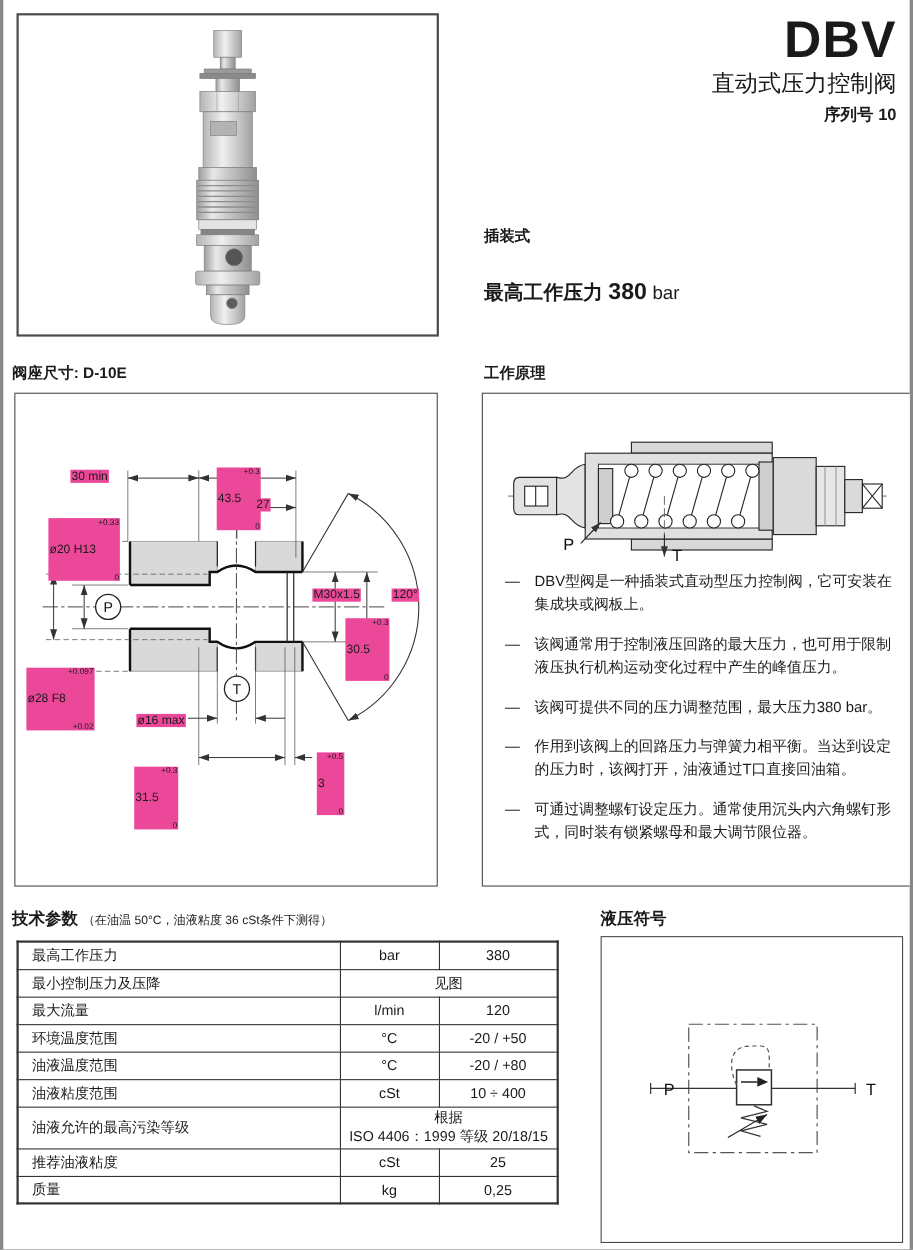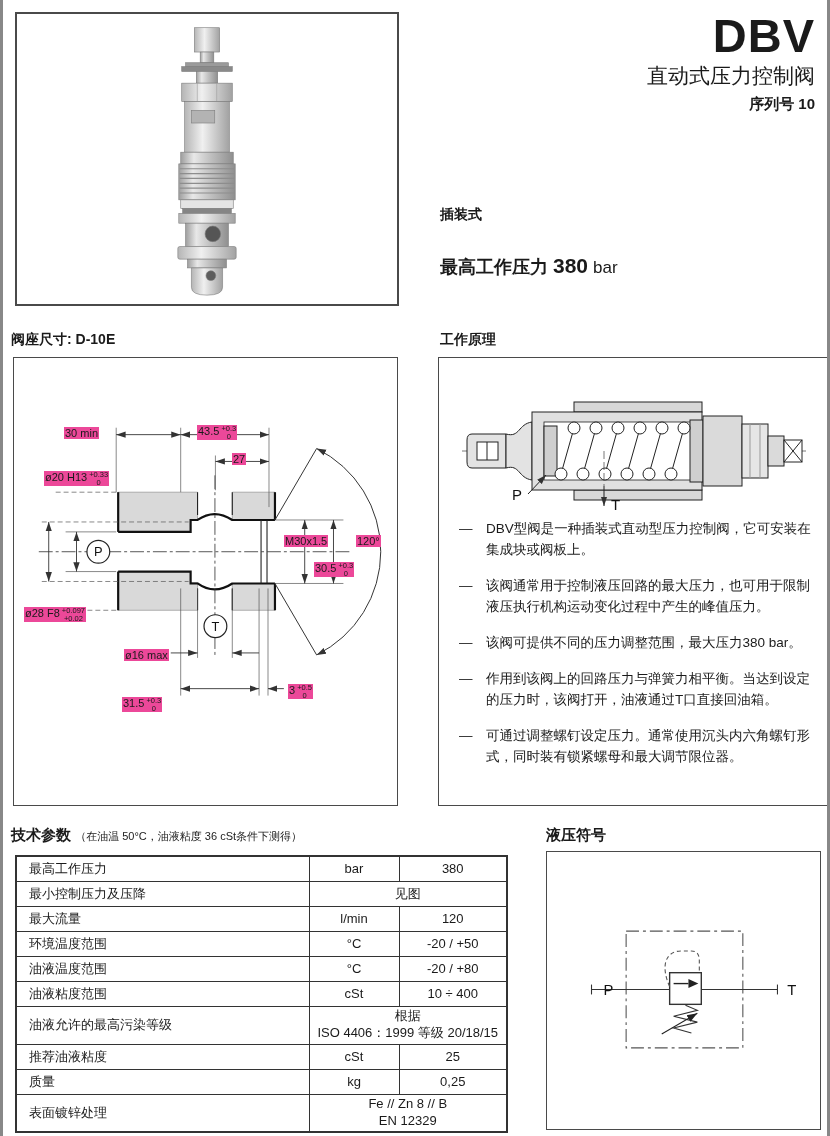--- a/index.html
+++ b/index.html
@@ -26,21 +26,21 @@
   .sec-head{position:absolute;font-size:14px;font-weight:bold;}
   .sec-head .note{font-size:11px;font-weight:normal;color:#222;}
   
   .frame{position:absolute;border:1.5px solid #4a4a4a;box-sizing:border-box;background:#fff;}
   .cavity-box{left:10px;top:357px;width:385px;height:449px;}
   .principle-box{left:435px;top:357px;width:393px;height:449px;}
   .symbol-box{left:543px;top:851px;width:275px;height:279px;}
   
   .dim{position:absolute;font-size:11px;white-space:nowrap;background:#ec4899;padding:0 1px;line-height:12px;}
   .tol{display:inline-flex;flex-direction:column;font-size:7.5px;line-height:7.5px;
-       vertical-align:middle;margin-left:2px;text-align:center;}
+       vertical-align:middle;margin-left:2px;text-align:right;gap:42px;}
   
   .bullets{position:absolute;left:0;top:160px;width:100%;box-sizing:border-box;padding:0 14px 0 20px;}
   .bullet{display:flex;margin-bottom:15px;}
   .bullet .dash{width:27px;flex:0 0 27px;font-size:13.5px;line-height:21px;}
   .bullet .btxt{flex:1;font-size:13.5px;line-height:21px;}
   
   .specs-table{position:absolute;left:12px;top:855px;width:491px;border-collapse:collapse;table-layout:fixed;}
   .specs-table td{border:1px solid #333;font-size:13px;padding:0;}
   .specs-table{border:2px solid #333;}
   .specs-table td.param{padding-left:12px;text-align:left;}
@@ -376,29 +376,20 @@
     <tr class="r1">
           <td class="param">推荐油液粘度</td>
           <td class="unit">cSt</td>
           <td class="value">25</td>
         </tr>
     <tr class="r1">
           <td class="param">质量</td>
           <td class="unit">kg</td>
           <td class="value">0,25</td>
         </tr>
-    <tr class="r2">
-          <td class="param">表面镀锌处理</td>
-          <td class="span" colspan="2">
-            <div class="two-line">
-              <div>Fe // Zn 8 // B</div>
-              <div>EN 12329</div>
-            </div>
-          </td>
-        </tr>
   </tbody>
     </table>
 
   <div class="sec-head" style="left:543px;top:826px;font-size:15px;">液压符号</div>
 
   <div class="frame symbol-box">
     <svg width="272" height="276" viewBox="0 0 275 279">
       <defs>
         <marker id="arrS" viewBox="0 0 10 8" refX="9.5" refY="4" markerWidth="11" markerHeight="9" markerUnits="userSpaceOnUse" orient="auto-start-reverse">
           <path d="M0,0.5 L9.5,4 L0,7.5 Z" fill="#222"></path>

